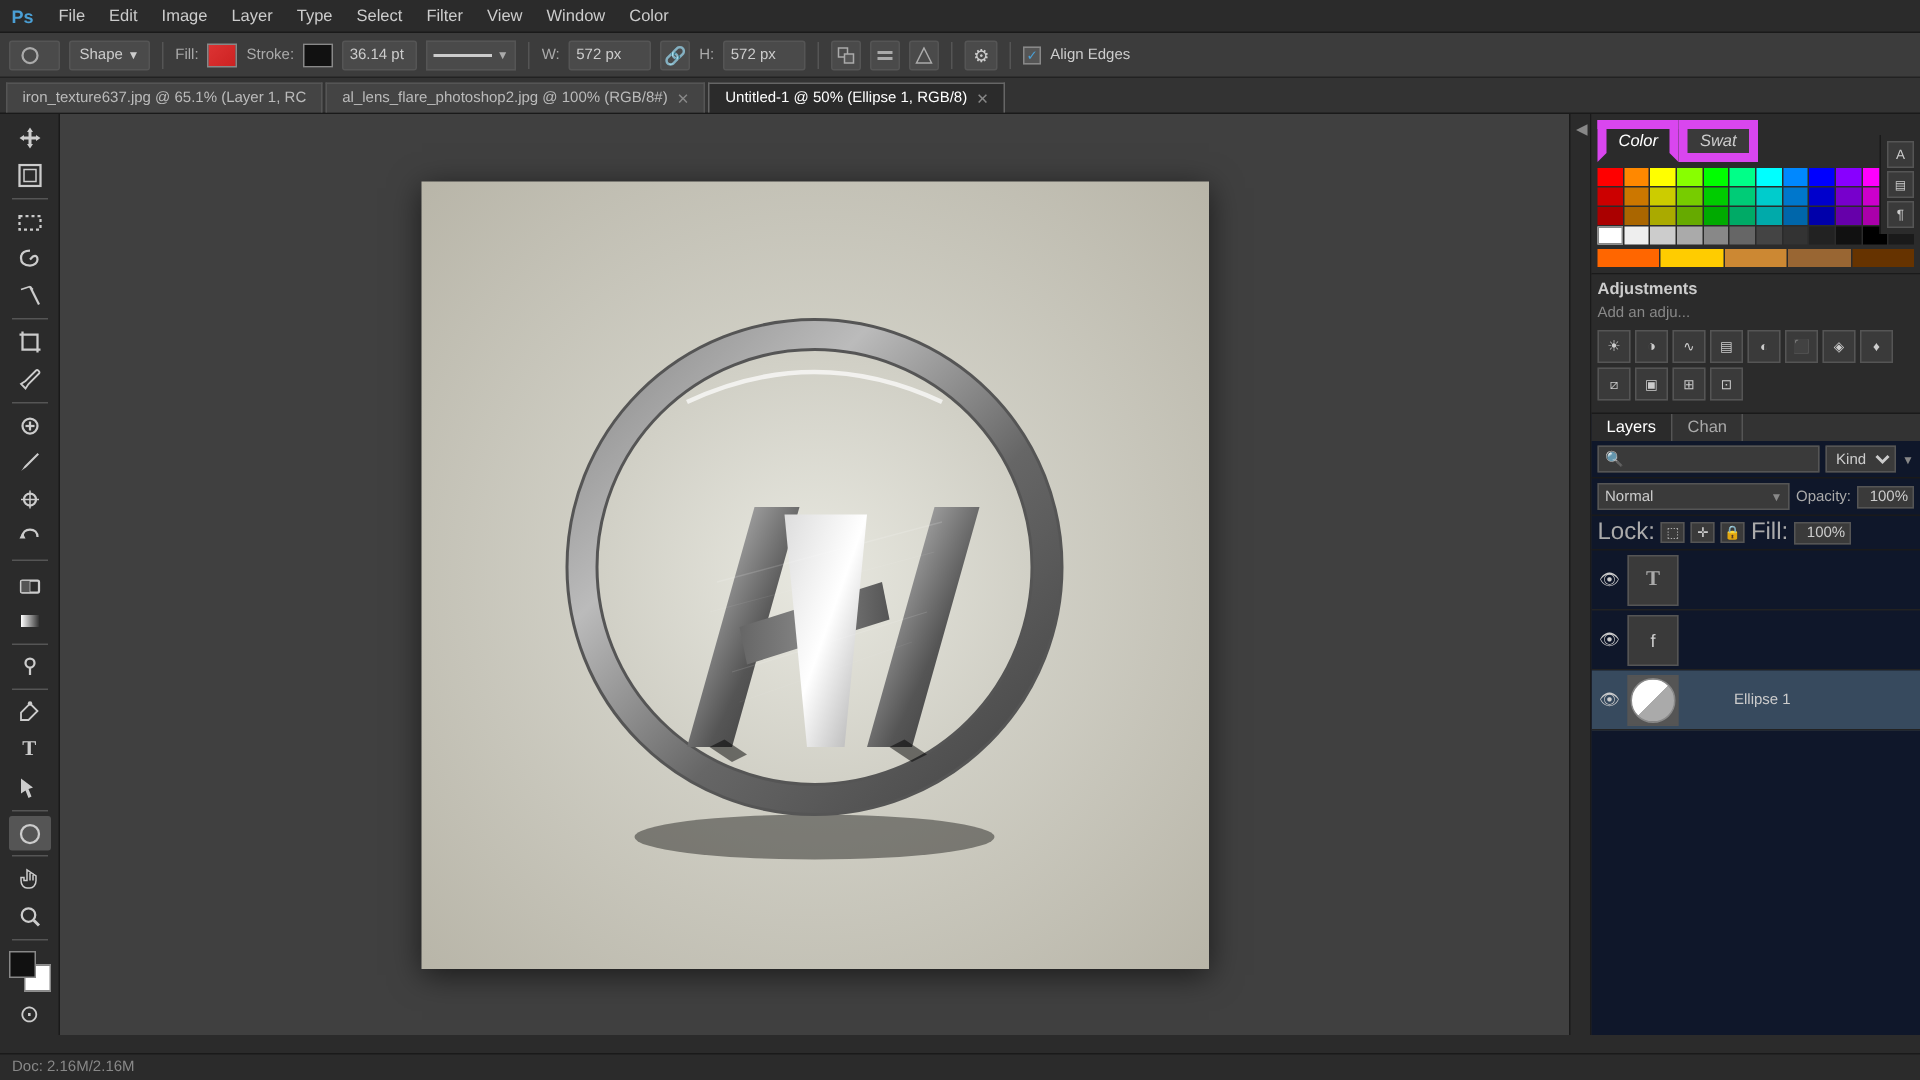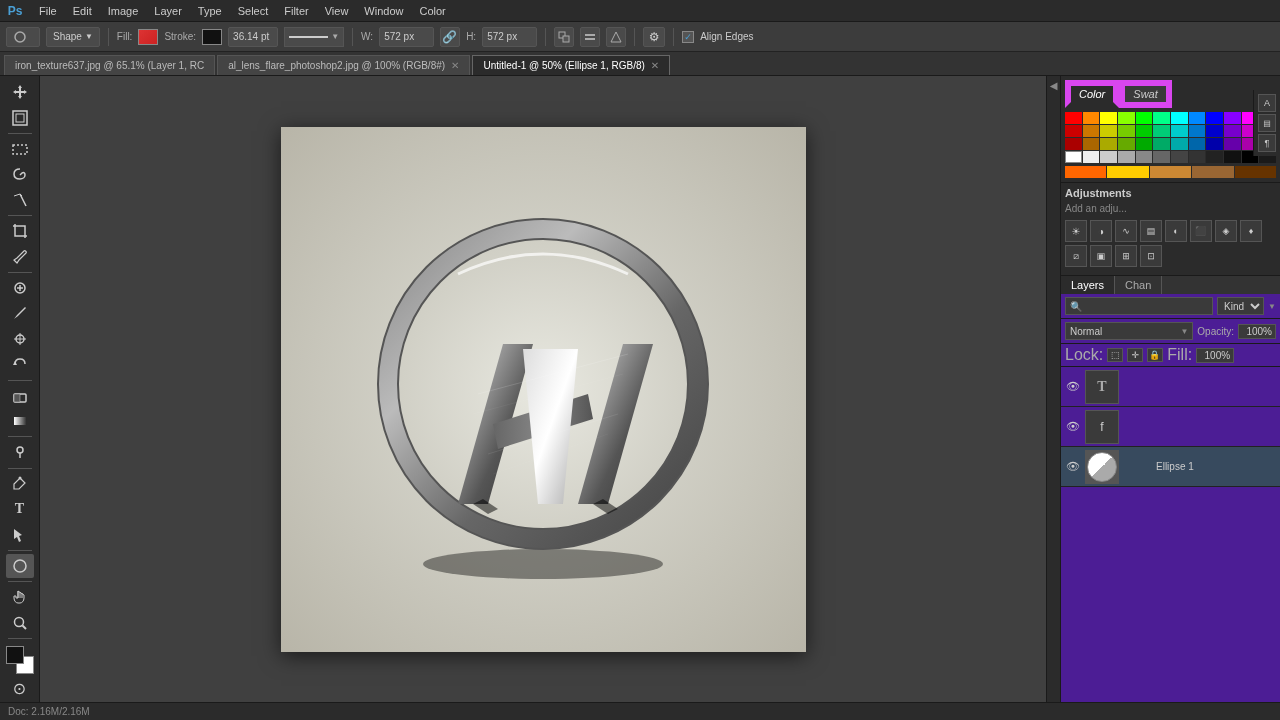--- a/index.html
+++ b/index.html
@@ -342,21 +342,21 @@
       align-items: center;
       justify-content: center;
       cursor: pointer;
       color: #ccc;
       font-size: 10px;
     }
 
     
     #layers-panel {
       flex: 1;
-      background: #4c1d95;
+      background: #0f172a;
       display: flex;
       flex-direction: column;
       overflow: hidden;
       justify-content: space-between;
     }
     .layers-panel-tabs {
       display: flex;
       background: #333;
     }
     .layers-panel-tab {
@@ -509,20 +509,21 @@
     #status-bar {
       height: 18px;
       background: #2b2b2b;
       border-top: 1px solid #1a1a1a;
       display: flex;
       align-items: center;
       padding: 0 8px;
       font-size: 10px;
       color: #888;
       gap: 10px;
+      margin-top: 12px;
     }
   </style>
 </head>
 <body>
 
 <div id="menu-bar">
   <div class="ps-logo">Ps</div>
   <div class="menu-item">File</div>
   <div class="menu-item">Edit</div>
   <div class="menu-item">Image</div>

